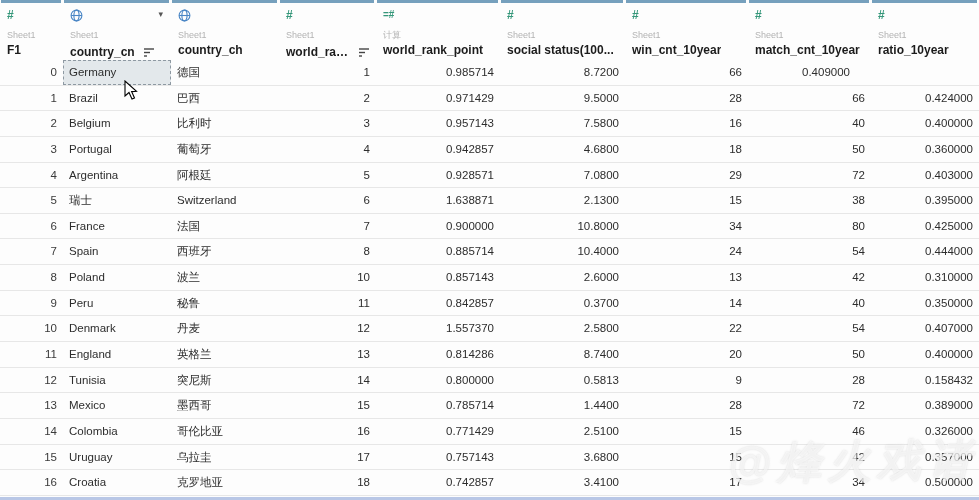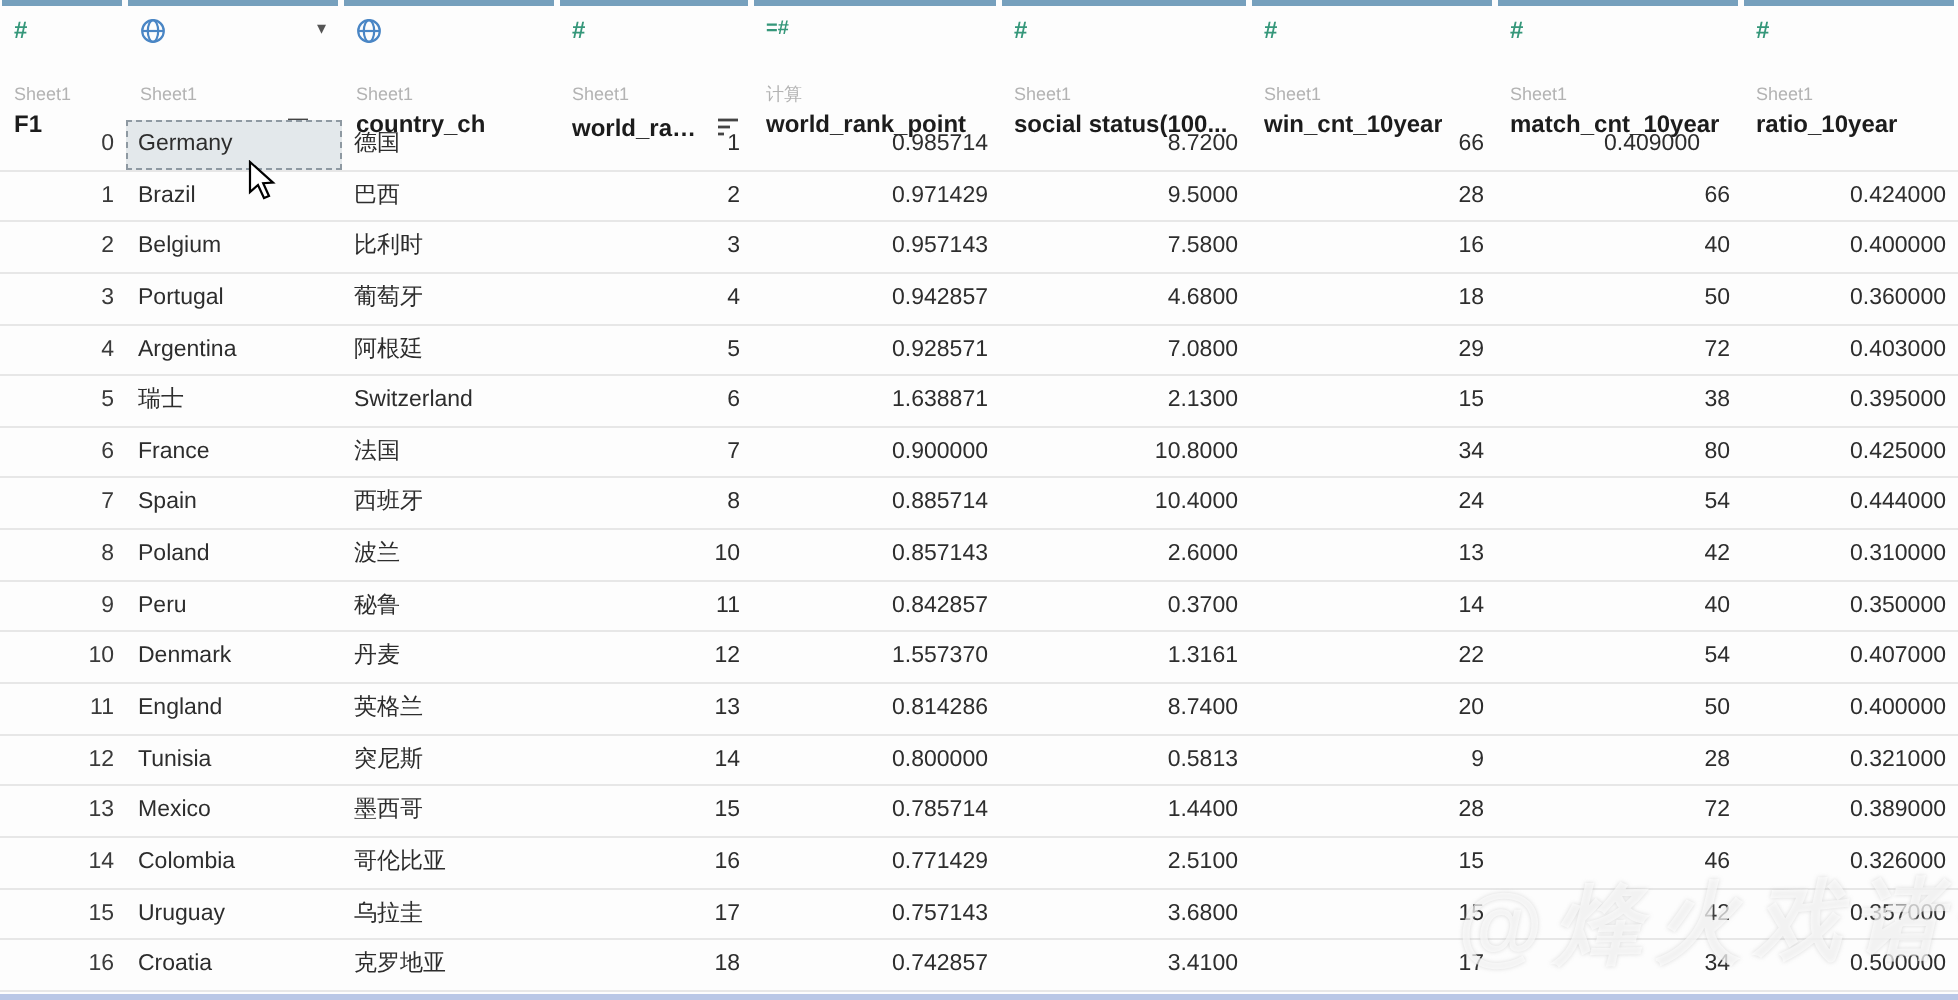--- a/index.html
+++ b/index.html
@@ -18,21 +18,21 @@
     background:var(--bar,#76a0bd);
   }
   .hicon-row { height:16px; display:flex; align-items:center; position:relative; }
   .type-icon { display:inline-flex; align-items:center; }
   .num-glyph { color:#35977a; font-weight:bold; font-size:12px; line-height:12px; }
   .calc-glyph { color:#35977a; font-weight:bold; font-size:10px; line-height:12px; letter-spacing:0px; }
   .menu-caret {
     position:absolute; right:2px; top:2px; font-size:9px; color:#555; cursor:pointer;
   }
   .hsource {
-    font-size:9px; color:#b3b3b3; height:13px; line-height:13px; margin-top:18px;
+    font-size:9px; color:#b3b3b3; height:13px; line-height:13px; margin-top:6px;
     white-space:nowrap; overflow:hidden;
   }
   .hname-row { display:flex; align-items:center; margin-top:1px; }
   .hname {
     font-size:12px; font-weight:bold; color:#1c1c1c; white-space:nowrap;
     overflow:hidden; text-overflow:ellipsis;
   }
   .sort-icon { margin-left:8px; flex:0 0 auto; }
 
   
@@ -283,21 +283,21 @@
         <div class="tcell ar" style="width: 123px;">14</div>
         <div class="tcell ar" style="width: 123px;">40</div>
         <div class="tcell ar" style="width: 108px;">0.350000</div>
       </div>
       <div class="trow">
         <div class="tcell ar rownum" style="width: 63px;">10</div>
         <div class="tcell al" style="width: 108px;">Denmark</div>
         <div class="tcell al" style="width: 108px;">丹麦</div>
         <div class="tcell ar" style="width: 97px;">12</div>
         <div class="tcell ar" style="width: 124px;">1.557370</div>
-        <div class="tcell ar" style="width: 125px;">1.3161</div>
+        <div class="tcell ar" style="width: 125px;">2.5800</div>
         <div class="tcell ar" style="width: 123px;">22</div>
         <div class="tcell ar" style="width: 123px;">54</div>
         <div class="tcell ar" style="width: 108px;">0.407000</div>
       </div>
       <div class="trow">
         <div class="tcell ar rownum" style="width: 63px;">11</div>
         <div class="tcell al" style="width: 108px;">England</div>
         <div class="tcell al" style="width: 108px;">英格兰</div>
         <div class="tcell ar" style="width: 97px;">13</div>
         <div class="tcell ar" style="width: 124px;">0.814286</div>
@@ -308,21 +308,21 @@
       </div>
       <div class="trow">
         <div class="tcell ar rownum" style="width: 63px;">12</div>
         <div class="tcell al" style="width: 108px;">Tunisia</div>
         <div class="tcell al" style="width: 108px;">突尼斯</div>
         <div class="tcell ar" style="width: 97px;">14</div>
         <div class="tcell ar" style="width: 124px;">0.800000</div>
         <div class="tcell ar" style="width: 125px;">0.5813</div>
         <div class="tcell ar" style="width: 123px;">9</div>
         <div class="tcell ar" style="width: 123px;">28</div>
-        <div class="tcell ar" style="width: 108px;">0.321000</div>
+        <div class="tcell ar" style="width: 108px;">0.158432</div>
       </div>
       <div class="trow">
         <div class="tcell ar rownum" style="width: 63px;">13</div>
         <div class="tcell al" style="width: 108px;">Mexico</div>
         <div class="tcell al" style="width: 108px;">墨西哥</div>
         <div class="tcell ar" style="width: 97px;">15</div>
         <div class="tcell ar" style="width: 124px;">0.785714</div>
         <div class="tcell ar" style="width: 125px;">1.4400</div>
         <div class="tcell ar" style="width: 123px;">28</div>
         <div class="tcell ar" style="width: 123px;">72</div>

